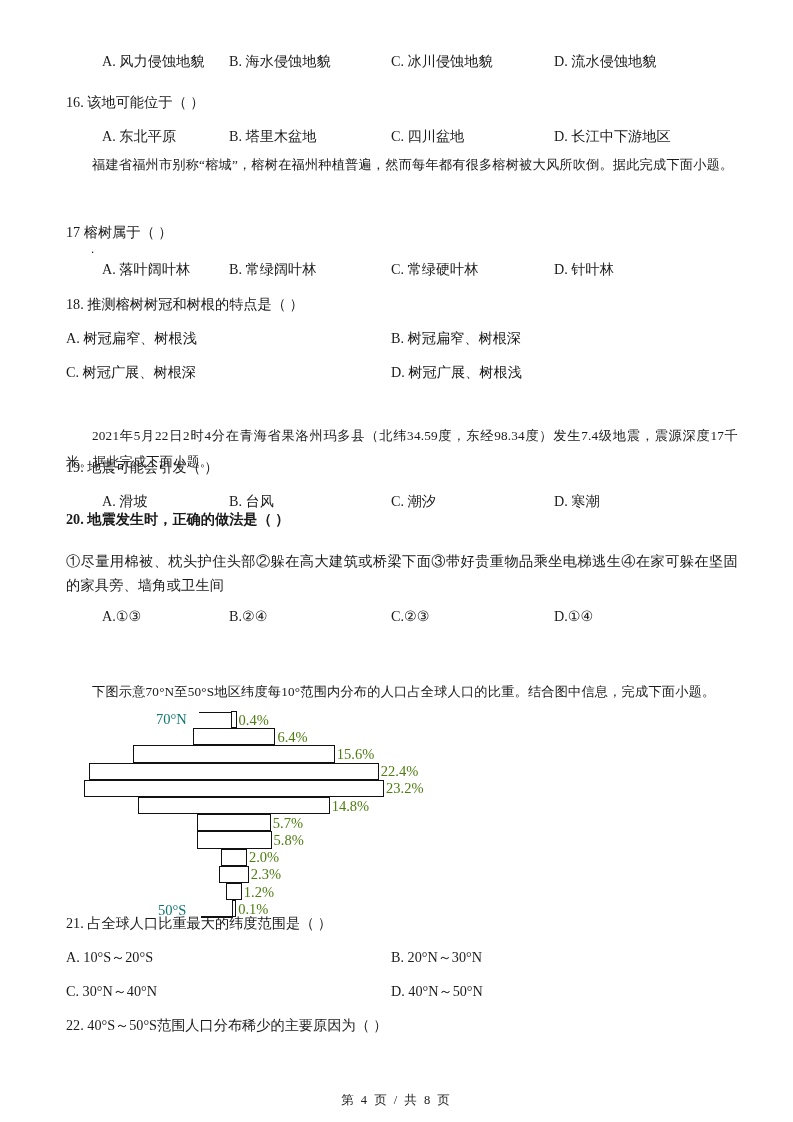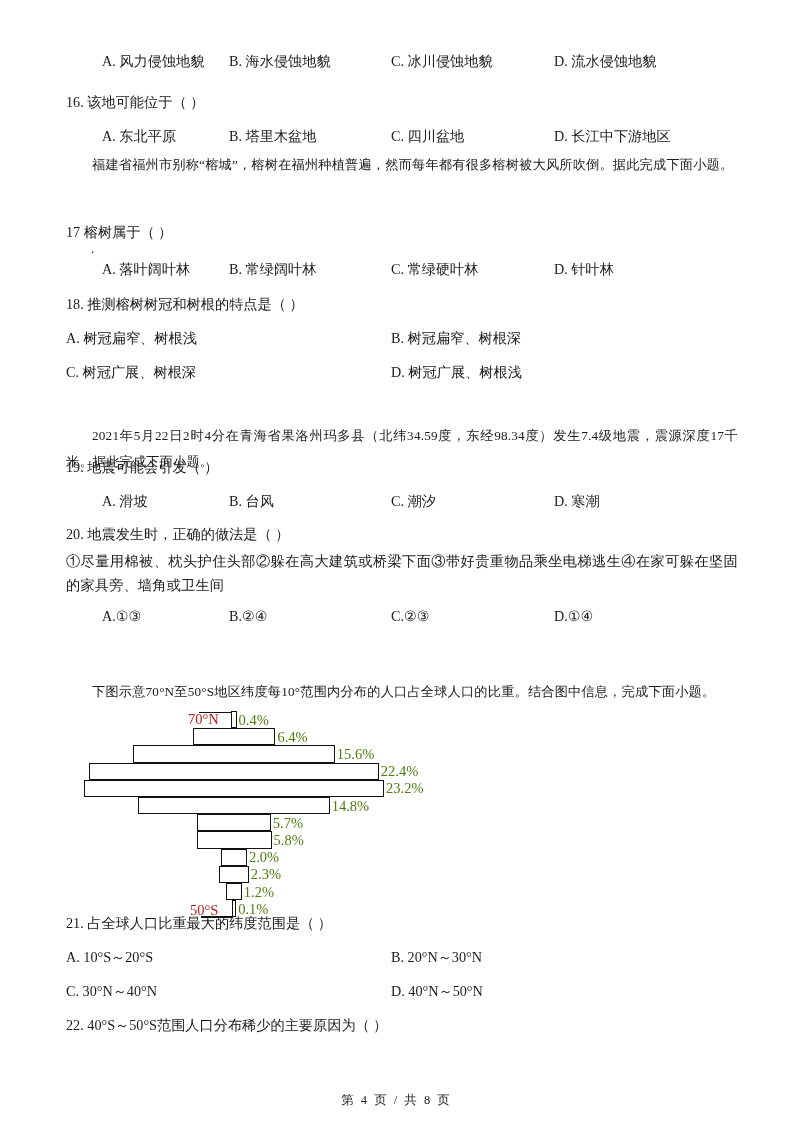--- a/index.html
+++ b/index.html
@@ -95,24 +95,23 @@
     position: absolute;
     font-size: 14.5px;
     font-family: "Liberation Serif", "DejaVu Serif", serif;
     color: #4d7c0f;
     white-space: nowrap;
     line-height: 1;
   }
   .edge-label {
     position: absolute;
     font-size: 14.5px;
-    color: #b91c1c;
+    color: #0f766e;
     white-space: nowrap;
     line-height: 1;
-    margin-left: 32px;
   }
   .tick {
     position: absolute;
     height: 1.6px;
     background: #111;
   }
 
   
   .footer {
     position: absolute;
@@ -175,21 +174,21 @@
     </div>
 
     <div class="qline r" style="top:406px;">19. 地震可能会引发（    ）</div>
     <div class="opts r" style="top:440px;">
       <span class="opt c1">A. 滑坡</span>
       <span class="opt c2">B. 台风</span>
       <span class="opt c3">C. 潮汐</span>
       <span class="opt c4">D. 寒潮</span>
     </div>
 
-    <div class="qline r" style="top:473px;">20. 地震发生时，正确的做法是（    ）</div>
+    <div class="qline r" style="top:458px;font-weight:bold;">20. 地震发生时，正确的做法是（    ）</div>
     <div class="r" style="top:497px;">
       <p class="para" style="font-size:14.2px; line-height:1.72;">①尽量用棉被、枕头护住头部②躲在高大建筑或桥梁下面③带好贵重物品乘坐电梯逃生④在家可躲在坚固的家具旁、墙角或卫生间</p>
     </div>
     <div class="opts r" style="top:556px;">
       <span class="opt c1">A.①③</span>
       <span class="opt c2">B.②④</span>
       <span class="opt c3">C.②③</span>
       <span class="opt c4">D.①④</span>
     </div>
 

